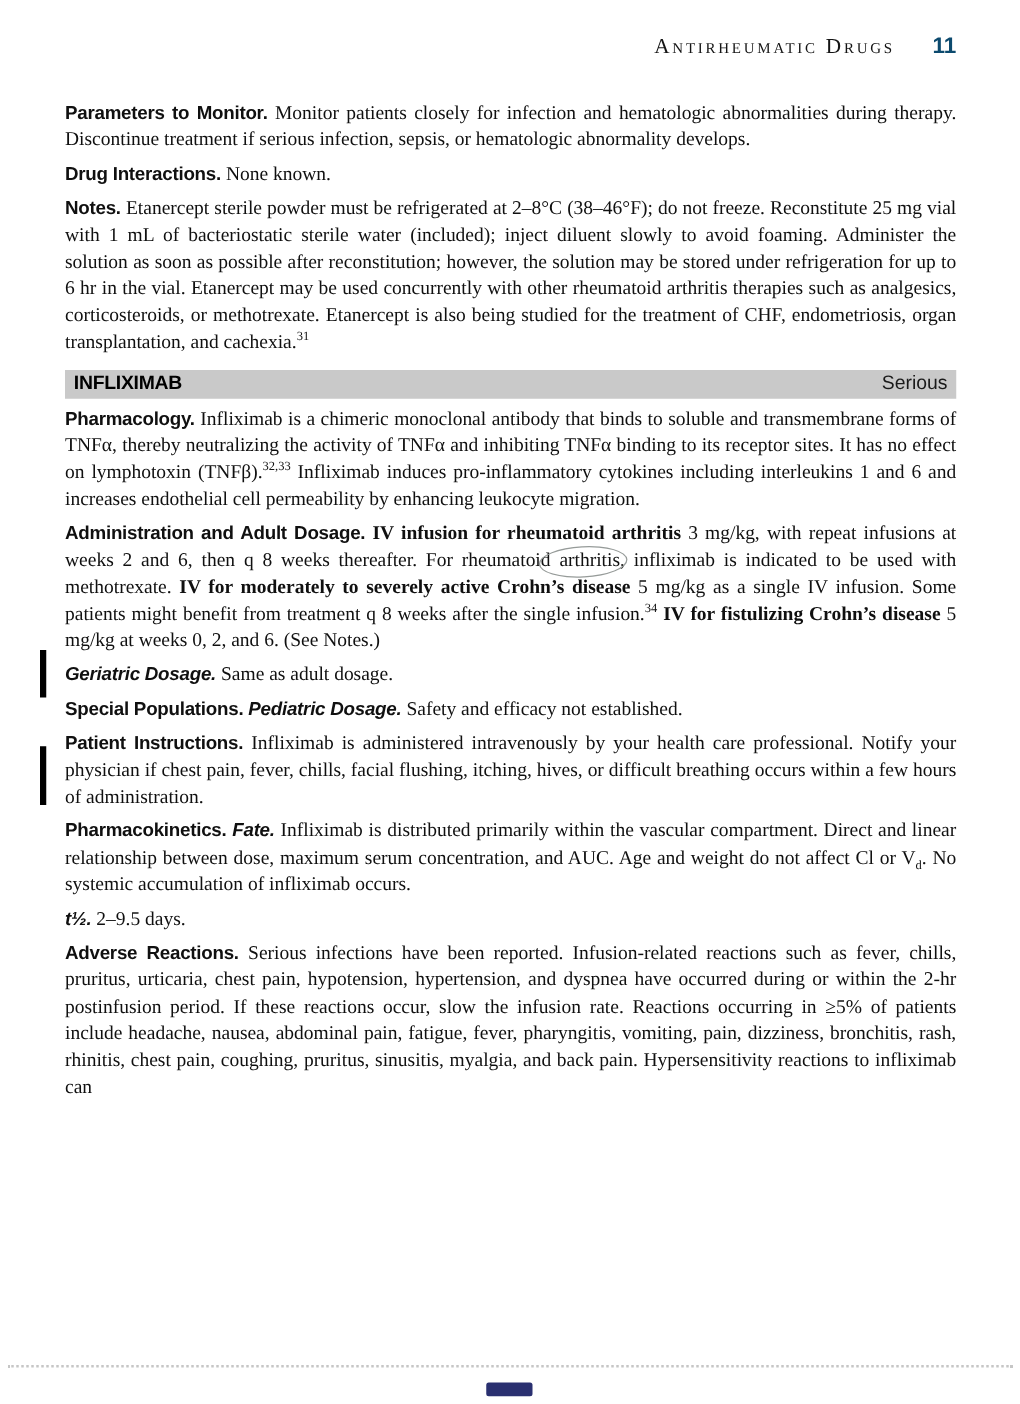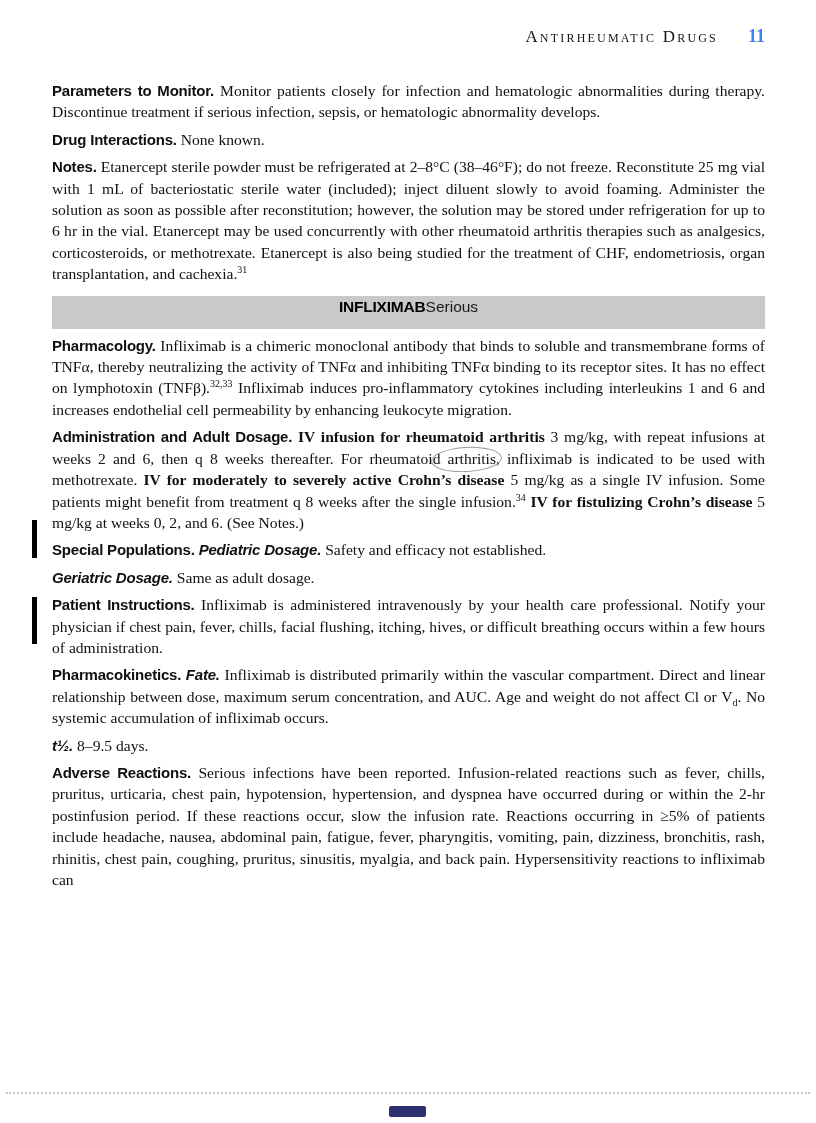--- a/index.html
+++ b/index.html
@@ -25,24 +25,24 @@
     gap: 30px;
   }
   .running-title {
     font-family: "Liberation Serif", serif;
     font-variant: small-caps;
     letter-spacing: 2.2px;
     font-size: 17px;
     color: #141414;
   }
   .page-number {
-    font-family: Liberation Serif, serif;
+    font-family: Liberation Sans, sans-serif;
     font-weight: 700;
     font-size: 18px;
-    color: #3b82f6;
+    color: #0c4a6e;
   }
   .doc-body {
     position: absolute;
     left: 52px;
     top: 80px;
     width: 713px;
   }
   .para {
     margin: 0 0 6px 0;
     text-align: justify;
@@ -84,24 +84,24 @@
     right: -5px;
     top: -3px;
     bottom: -5px;
     border: 1.5px solid #969b99;
     border-radius: 50%;
     transform: rotate(-3deg);
     pointer-events: none;
   }
   .section-bar {
     display: flex;
-    justify-content: center;
+    justify-content: space-between;
     align-items: center;
     margin: 11px 0 6px 0;
-    padding: 2px 7px 13px 7px;
+    padding: 2px 7px 3px 7px;
     background: #c9c9c9;
   }
   .bar-left {
     font-family: "Liberation Sans", sans-serif;
     font-weight: 700;
     font-size: 15.5px;
     letter-spacing: -0.2px;
     color: #000000;
   }
   .bar-right {
@@ -148,25 +148,25 @@
   <main class="doc-body">
       <p class="para"><span class="run head">Parameters to Monitor. </span><span class="run body">Monitor patients closely for infection and hematologic abnormalities during therapy. Discontinue treatment if serious infection, sepsis, or hematologic abnormality develops.</span></p>
       <p class="para"><span class="run head">Drug Interactions. </span><span class="run body">None known.</span></p>
       <p class="para"><span class="run head">Notes. </span><span class="run body">Etanercept sterile powder must be refrigerated at 2–8°C (38–46°F); do not freeze. Reconstitute 25 mg vial with 1 mL of bacteriostatic sterile water (included); inject diluent slowly to avoid foaming. Administer the solution as soon as possible after reconstitution; however, the solution may be stored under refrigeration for up to 6 hr in the vial. Etanercept may be used concurrently with other rheumatoid arthritis therapies such as analgesics, corticosteroids, or methotrexate. Etanercept is also being studied for the treatment of CHF, endometriosis, organ transplantation, and cachexia.</span><sup class="run sup">31</sup></p>
       <div class="section-bar" style="background: rgb(201, 201, 201);">
         <span class="bar-left">INFLIXIMAB</span>
         <span class="bar-right">Serious</span>
       </div>
       <p class="para"><span class="run head">Pharmacology. </span><span class="run body">Infliximab is a chimeric monoclonal antibody that binds to soluble and transmembrane forms of TNFα, thereby neutralizing the activity of TNFα and inhibiting TNFα binding to its receptor sites. It has no effect on lymphotoxin (TNFβ).</span><sup class="run sup">32,33</sup><span class="run body"> Infliximab induces pro-inflammatory cytokines including interleukins 1 and 6 and increases endothelial cell permeability by enhancing leukocyte migration.</span></p>
       <p class="para"><span class="run head">Administration and Adult Dosage. </span><span class="run bold">IV infusion for rheumatoid arthritis </span><span class="run body">3 mg/kg, with repeat infusions at weeks 2 and 6, then q 8 weeks thereafter. For rheumatoid </span><span class="run circled">arthritis</span><span class="run body">, infliximab is indicated to be used with methotrexate. </span><span class="run bold">IV for moderately to severely active Crohn’s disease </span><span class="run body">5 mg/kg as a single IV infusion. Some patients might benefit from treatment q 8 weeks after the single infusion.</span><sup class="run sup">34</sup><span class="run body"> </span><span class="run bold">IV for fistulizing Crohn’s disease </span><span class="run body">5 mg/kg at weeks 0, 2, and 6. (</span><span class="run italic">See</span><span class="run body"> Notes.)</span></p>
+      <p class="para"><span class="run head-italic">Geriatric Dosage. </span><span class="run body">Same as adult dosage.</span></p>
       <p class="para"><span class="run head">Special Populations. </span><span class="run head-italic">Pediatric Dosage. </span><span class="run body">Safety and efficacy not established.</span></p>
-      <p class="para"><span class="run head-italic">Geriatric Dosage. </span><span class="run body">Same as adult dosage.</span></p>
       <p class="para"><span class="run head">Patient Instructions. </span><span class="run body">Infliximab is administered intravenously by your health care professional. Notify your physician if chest pain, fever, chills, facial flushing, itching, hives, or difficult breathing occurs within a few hours of administration.</span></p>
       <p class="para"><span class="run head">Pharmacokinetics. </span><span class="run head-italic">Fate. </span><span class="run body">Infliximab is distributed primarily within the vascular compartment. Direct and linear relationship between dose, maximum serum concentration, and AUC. Age and weight do not affect Cl or V</span><sub class="run sub">d</sub><span class="run body">. No systemic accumulation of infliximab occurs.</span></p>
-      <p class="para"><span class="run head-italic">t½. </span><span class="run body">8–9.5 days.</span></p>
+      <p class="para"><span class="run head-italic">t½. </span><span class="run body">2–9.5 days.</span></p>
       <p class="para"><span class="run head">Adverse Reactions. </span><span class="run body">Serious infections have been reported. Infusion-related reactions such as fever, chills, pruritus, urticaria, chest pain, hypotension, hypertension, and dyspnea have occurred during or within the 2-hr postinfusion period. If these reactions occur, slow the infusion rate. Reactions occurring in ≥5% of patients include headache, nausea, abdominal pain, fatigue, fever, pharyngitis, vomiting, pain, dizziness, bronchitis, rash, rhinitis, chest pain, coughing, pruritus, sinusitis, myalgia, and back pain. Hypersensitivity reactions to infliximab can</span></p>
     </main>
 
   <div class="scan-mark scan-mark-1"></div>
   <div class="scan-mark scan-mark-2"></div>
 
   <div class="footer-dotted-line"></div>
   <div class="footer-mark" style="background: rgb(42, 48, 112);"></div>
 
 </div>

